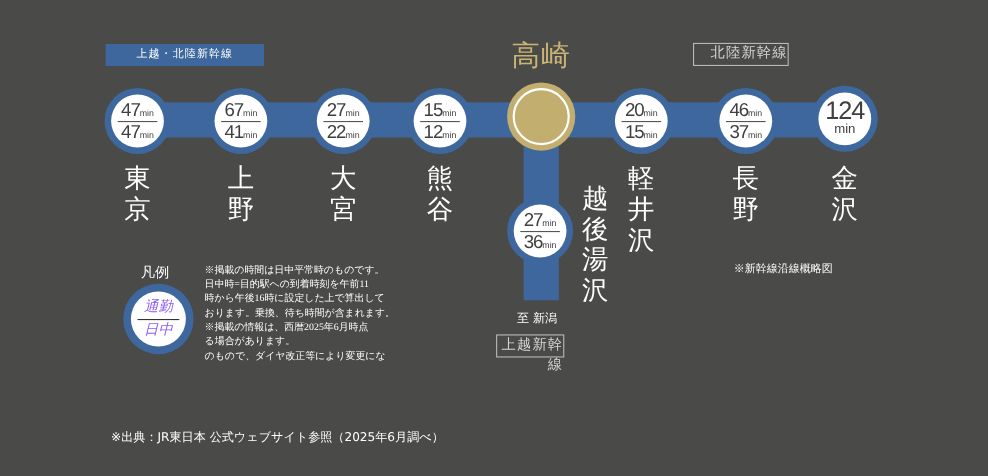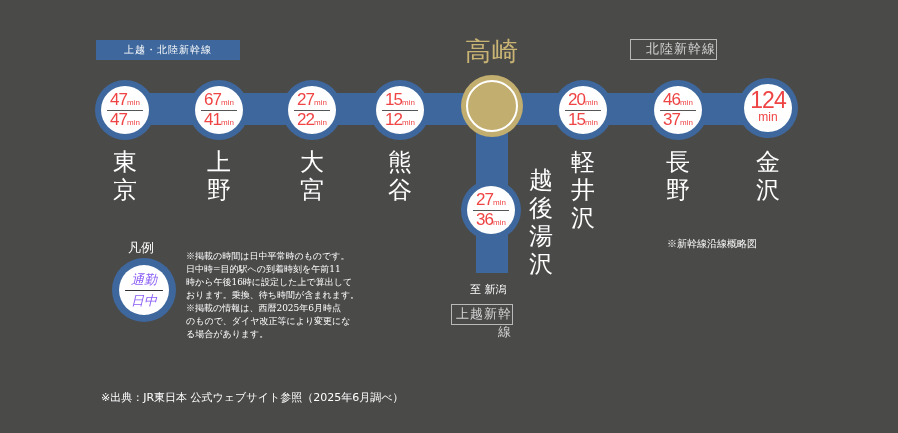--- a/index.html
+++ b/index.html
@@ -2,37 +2,37 @@
 <html><head>
 <meta charset="utf-8">
 <style>
   html,body{margin:0;padding:0;}
   body{width:898px;height:433px;background:#4a4a49;position:relative;overflow:hidden;font-family:"DejaVu Serif","Liberation Serif",serif;color:#fff;}
   .line-h{position:absolute;left:125px;top:93px;width:643px;height:32px;background:#3e689d;}
   .line-v{position:absolute;left:476px;top:106px;width:32px;height:167px;background:#3e689d;}
   .label-blue{position:absolute;left:96px;top:40px;width:144px;height:20px;background:#3e689d;color:#fff;font-size:10px;line-height:20px;text-align:center;letter-spacing:1px;}
   .label-box{position:absolute;border:1.5px solid #b9b9b9;color:#d5d5d5;font-size:13px;text-align:right;letter-spacing:1px;box-sizing:border-box;}
   .station-circle{position:absolute;width:60px;height:60px;border-radius:50%;background:#3e689d;}
-  .station-circle .inner{position:absolute;left:6px;top:6px;width:48px;height:48px;border-radius:50%;background:#fff;color:#ef4444;font-family:"Liberation Sans","DejaVu Sans",sans-serif;}
+  .station-circle .inner{position:absolute;left:6px;top:6px;width:48px;height:48px;border-radius:50%;background:#fff;color:#404040;font-family:"Liberation Sans","DejaVu Sans",sans-serif;}
   .t{position:absolute;left:0;width:100%;text-align:center;font-size:17px;line-height:17px;letter-spacing:-1px;}
   .t small{font-size:8px;letter-spacing:0;}
   .t.top{top:5px;}
   .t.bot{top:25px;}
   .divider{position:absolute;left:6px;right:6px;top:23.5px;height:1px;background:#555;}
   .single{position:absolute;left:0;width:100%;text-align:center;}
   .hub{position:absolute;left:461px;top:75px;width:62px;height:62px;border-radius:50%;background:#c2ae6e;}
   .hub .ring{position:absolute;left:5px;top:5px;width:48px;height:48px;border-radius:50%;border:2px solid #fff;background:#c2ae6e;}
   .hub-name{position:absolute;left:452px;top:36px;width:80px;text-align:center;color:#c9b474;font-size:26px;line-height:30px;letter-spacing:1px;}
   .st-name{position:absolute;width:30px;text-align:center;font-size:24px;line-height:28px;color:#fff;writing-mode:horizontal-tb;}
   .legend-title{position:absolute;left:128px;top:239px;font-size:13px;color:#fff;}
   .legend-circle{position:absolute;left:112px;top:258px;width:64px;height:64px;border-radius:50%;background:#3e689d;}
   .legend-circle .inner{position:absolute;left:7px;top:7px;width:50px;height:50px;border-radius:50%;background:#fff;color:#8b5cf6;font-style:italic;}
   .legend-circle .lt{position:absolute;left:0;width:100%;text-align:center;font-size:13px;line-height:14px;}
   .legend-circle .divider{top:25px;left:6px;right:6px;background:#333;}
-  .notes{position:absolute;left:186px;top:250px;width:200px;font-size:9px;line-height:13px;color:#fff;}
+  .notes{position:absolute;left:186px;top:239px;width:200px;font-size:9px;line-height:13px;color:#fff;font-family:Liberation Serif, serif;}
   .notes p{margin:0;}
   .note-right{position:absolute;left:667px;top:237px;font-size:10px;color:#fff;}
   .to-niigata{position:absolute;left:470px;top:282px;font-size:11px;color:#fff;}
   .source{position:absolute;left:101px;top:390px;font-size:11px;color:#fff;font-family:"DejaVu Sans","Liberation Sans",sans-serif;}
 </style>
 </head>
 <body>
 
 <div class="line-h"></div>
 <div class="line-v"></div>
@@ -127,18 +127,18 @@
     <div class="lt" style="top:29px;">日中</div>
   </div>
 </div>
 
 <div class="notes">
   <p>※掲載の時間は日中平常時のものです。</p>
   <p>日中時=目的駅への到着時刻を午前11</p>
   <p>時から午後16時に設定した上で算出して</p>
   <p>おります。乗換、待ち時間が含まれます。</p>
   <p>※掲載の情報は、西暦2025年6月時点</p>
+  <p>る場合があります。</p>
   <p>のもので、ダイヤ改正等により変更にな</p>
-  <p>る場合があります。</p>
 </div>
 
 <div class="note-right">※新幹線沿線概略図</div>
 <div class="source">※出典：JR東日本 公式ウェブサイト参照（2025年6月調べ）</div>
 
 </body></html>

